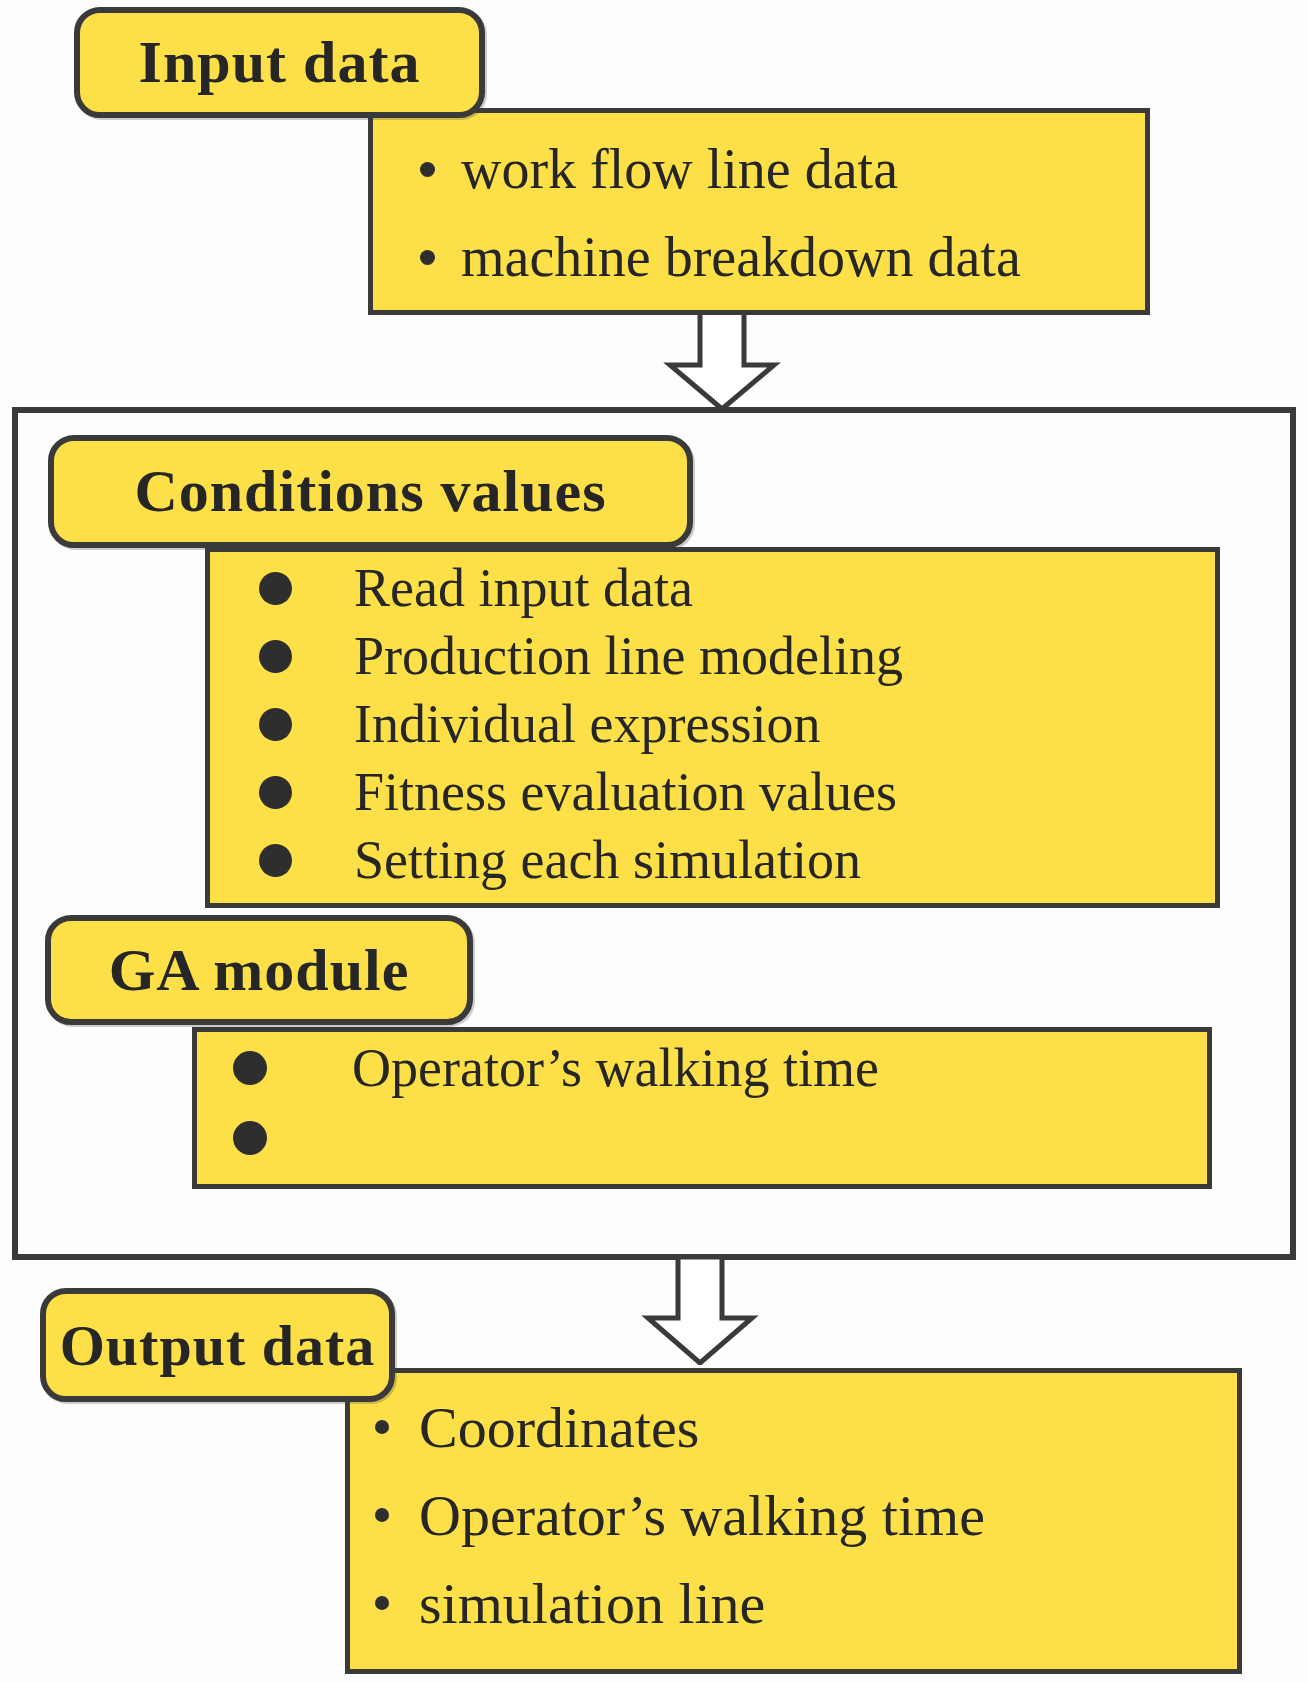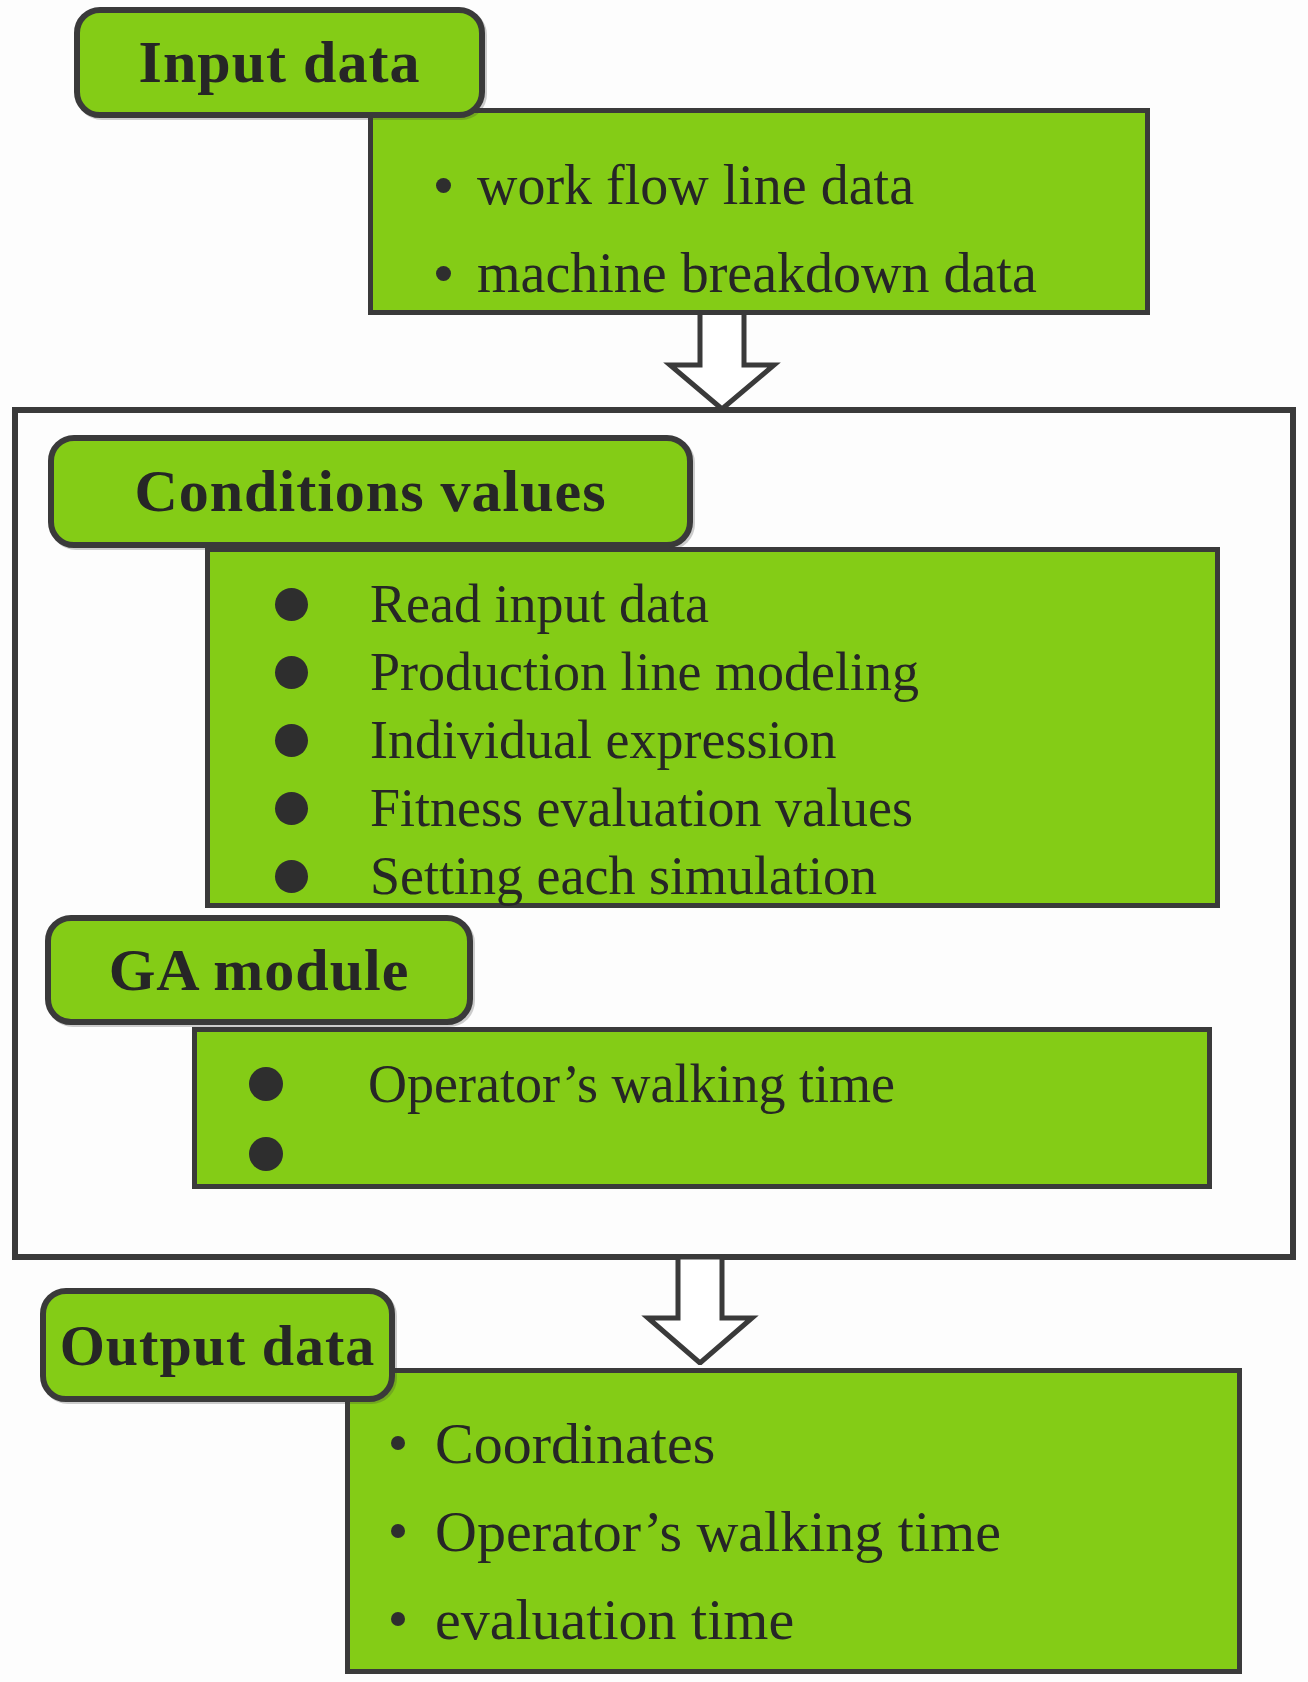--- a/index.html
+++ b/index.html
@@ -7,36 +7,36 @@
     position:relative;
     width:1308px;height:1682px;
     background:#fdfdfd;
     font-family:"Liberation Serif","DejaVu Serif",serif;
     color:#262626;
     overflow:hidden;
   }
   .box{
     position:absolute;
     box-sizing:border-box;
-    background:#84cc16;
+    background:#fde047;
     border:5px solid #3a3a3a;
   }
   .label-box{
     border-width:6px;
     border-radius:26px;
     z-index:3;
     display:flex;align-items:center;justify-content:center;
     font-weight:bold;
     font-size:60px;
     letter-spacing:1px;
     box-shadow:2px 2px 0 rgba(60,60,60,.25);
   }
   .list-box{z-index:2;}
   .list-box ul{
-    list-style:none;margin:16px;padding:0;
+    list-style:none;margin:0;padding:0;
   }
   .list-box li{
     display:flex;align-items:center;
   }
   .dot{
     display:inline-block;border-radius:50%;
     background:#2e2e2e;flex:0 0 auto;
   }
   
   .input-label{left:74px;top:7px;width:411px;height:111px;}
@@ -158,21 +158,21 @@
       <li>
         <span class="dot"></span>
         <span>Coordinates</span>
       </li>
       <li>
         <span class="dot"></span>
         <span>Operator’s walking time</span>
       </li>
       <li>
         <span class="dot"></span>
-        <span>evaluation time</span>
+        <span>simulation line</span>
       </li>
     </ul>
   </div>
 
   <div class="box label-box output-label">
     <span>Output data</span>
   </div>
 
 </div>
 

